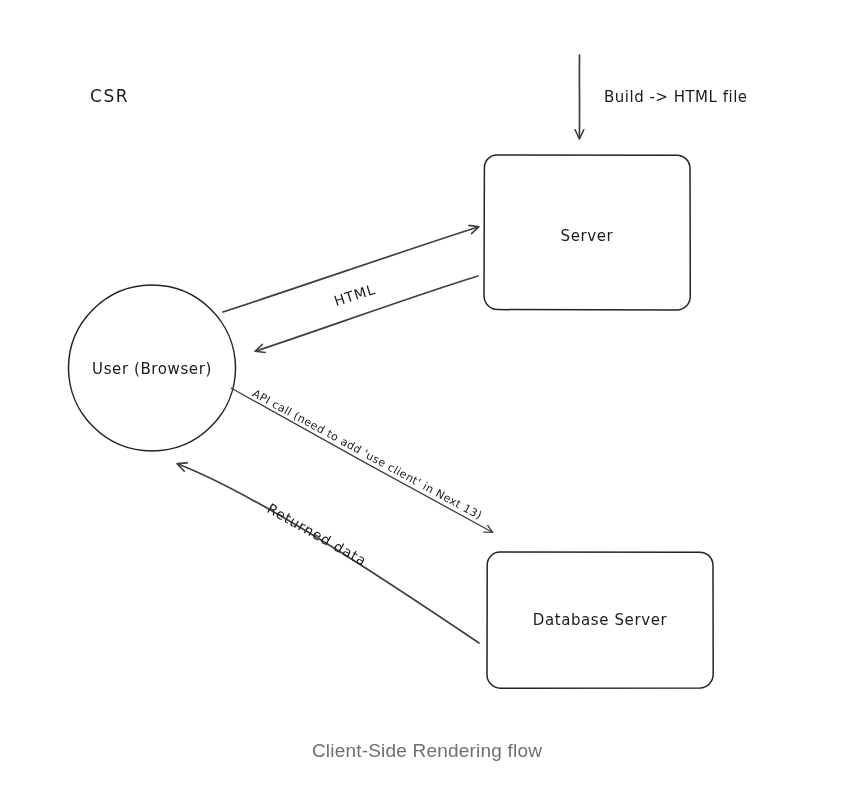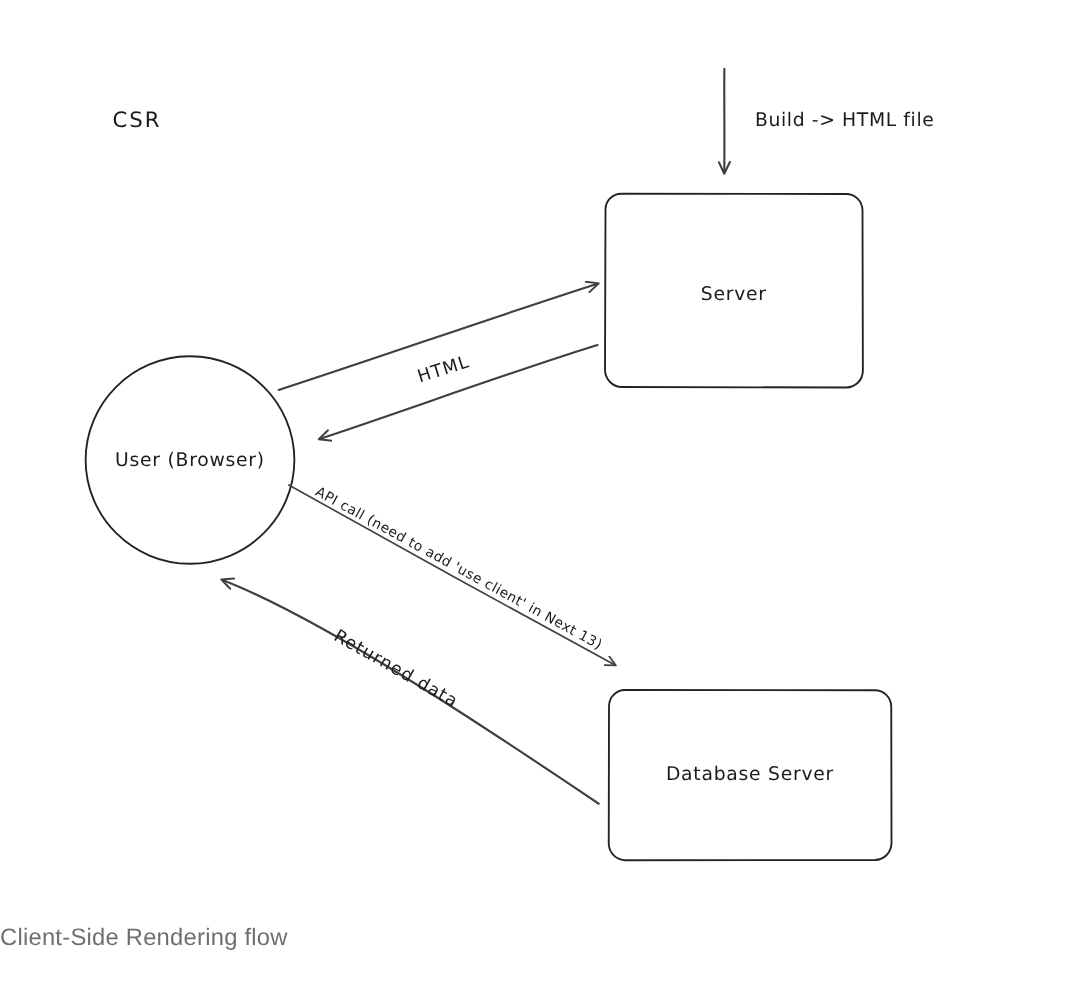--- a/index.html
+++ b/index.html
@@ -44,20 +44,21 @@
   }
   .build-label {
     font-size: 15px;
     letter-spacing: 0.5px;
   }
   .caption {
     position: absolute;
     left: 0;
     right: 0;
     top: 740px;
+    text-align: center;
     font-family: "Liberation Sans", sans-serif;
     font-size: 19px;
     color: #6b7075;
     letter-spacing: 0.2px;
   }
   .stroke {
     fill: none;
     stroke: #20232a;
     stroke-linecap: round;
     stroke-linejoin: round;

